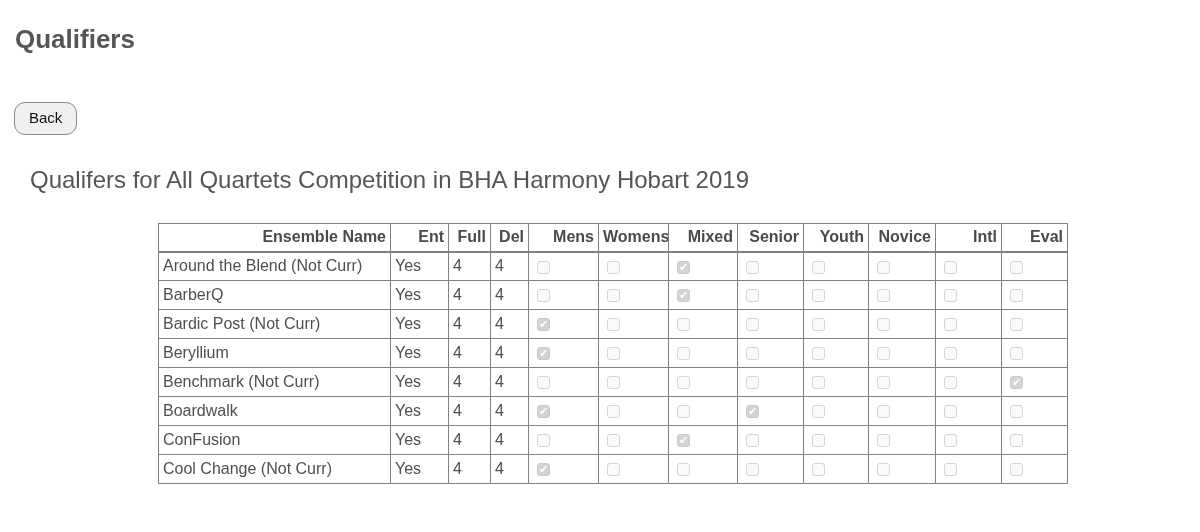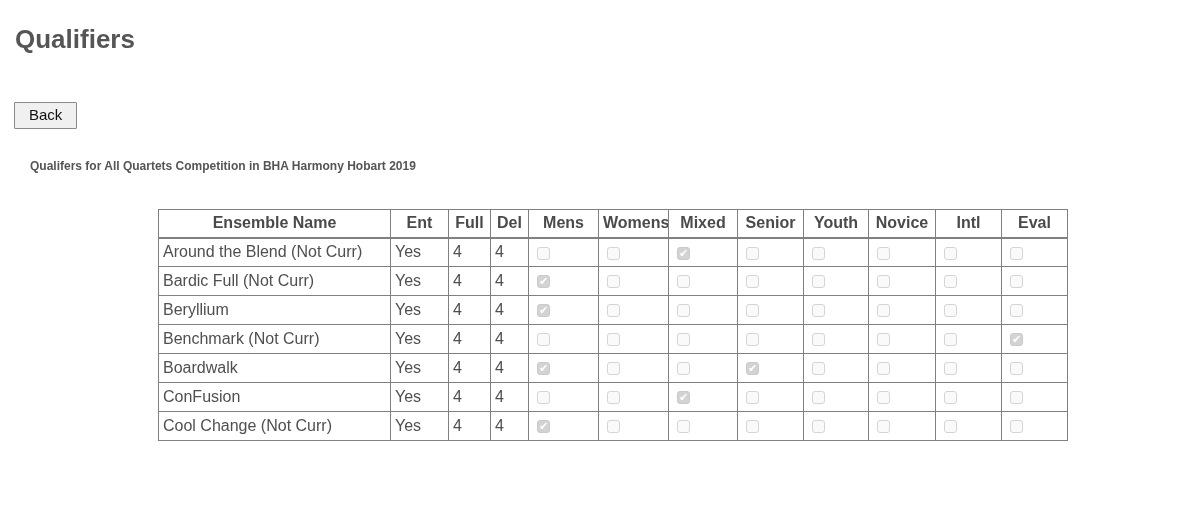--- a/index.html
+++ b/index.html
@@ -17,49 +17,49 @@
     font-weight: 700;
     color: #555555;
   }
   .back-wrap { margin: 47px 0 0 14px; height: 27px; }
   .back-btn {
     font-family: "Liberation Sans", sans-serif;
     font-size: 15px;
     color: #111111;
     background: #f0f0f0;
     border: 1px solid #8a8a8a;
-    border-radius: 1px;
-    height: 27px;
+    border-radius: 11px;
+    height: 33px;
     min-width: 62px;
     padding: 2px 14px 4px;
     cursor: pointer;
   }
   .subtitle {
-    margin: 26px 0 0 30px;
-    font-size: 12px;
+    margin: 40px 0 0 30px;
+    font-size: 24px;
     line-height: 22px;
-    font-weight: 700;
+    font-weight: 400;
     color: #555555;
   }
   table.qual {
     border-collapse: collapse;
     table-layout: fixed;
     width: 909px;
     margin: 32px 0 0 158px;
   }
   .qual th, .qual td {
     border: 1px solid #808080;
     overflow: hidden;
     white-space: nowrap;
   }
   .qual th {
     font-size: 16px;
     font-weight: 700;
     color: #4a4a4a;
-    text-align: center;
+    text-align: right;
     height: 28px;
     padding: 1px 4px;
   }
   .qual td {
     font-size: 16px;
     color: #4f4f4f;
     text-align: left;
     height: 29px;
     padding: 1px 4px;
     font-weight: 400;
@@ -140,21 +140,35 @@
       <td class="cbc"><span class="cb"></span></td>
       <td class="cbc"><span class="cb"></span></td>
       <td class="cbc"><span class="cb checked"></span></td>
       <td class="cbc"><span class="cb"></span></td>
       <td class="cbc"><span class="cb"></span></td>
       <td class="cbc"><span class="cb"></span></td>
       <td class="cbc"><span class="cb"></span></td>
       <td class="cbc"><span class="cb"></span></td>
     </tr>
     <tr>
-      <td>Bardic Full (Not Curr)</td>
+      <td>BarberQ</td>
+      <td>Yes</td>
+      <td>4</td>
+      <td>4</td>
+      <td class="cbc"><span class="cb"></span></td>
+      <td class="cbc"><span class="cb"></span></td>
+      <td class="cbc"><span class="cb checked"></span></td>
+      <td class="cbc"><span class="cb"></span></td>
+      <td class="cbc"><span class="cb"></span></td>
+      <td class="cbc"><span class="cb"></span></td>
+      <td class="cbc"><span class="cb"></span></td>
+      <td class="cbc"><span class="cb"></span></td>
+    </tr>
+    <tr>
+      <td>Bardic Post (Not Curr)</td>
       <td>Yes</td>
       <td>4</td>
       <td>4</td>
       <td class="cbc"><span class="cb checked"></span></td>
       <td class="cbc"><span class="cb"></span></td>
       <td class="cbc"><span class="cb"></span></td>
       <td class="cbc"><span class="cb"></span></td>
       <td class="cbc"><span class="cb"></span></td>
       <td class="cbc"><span class="cb"></span></td>
       <td class="cbc"><span class="cb"></span></td>

